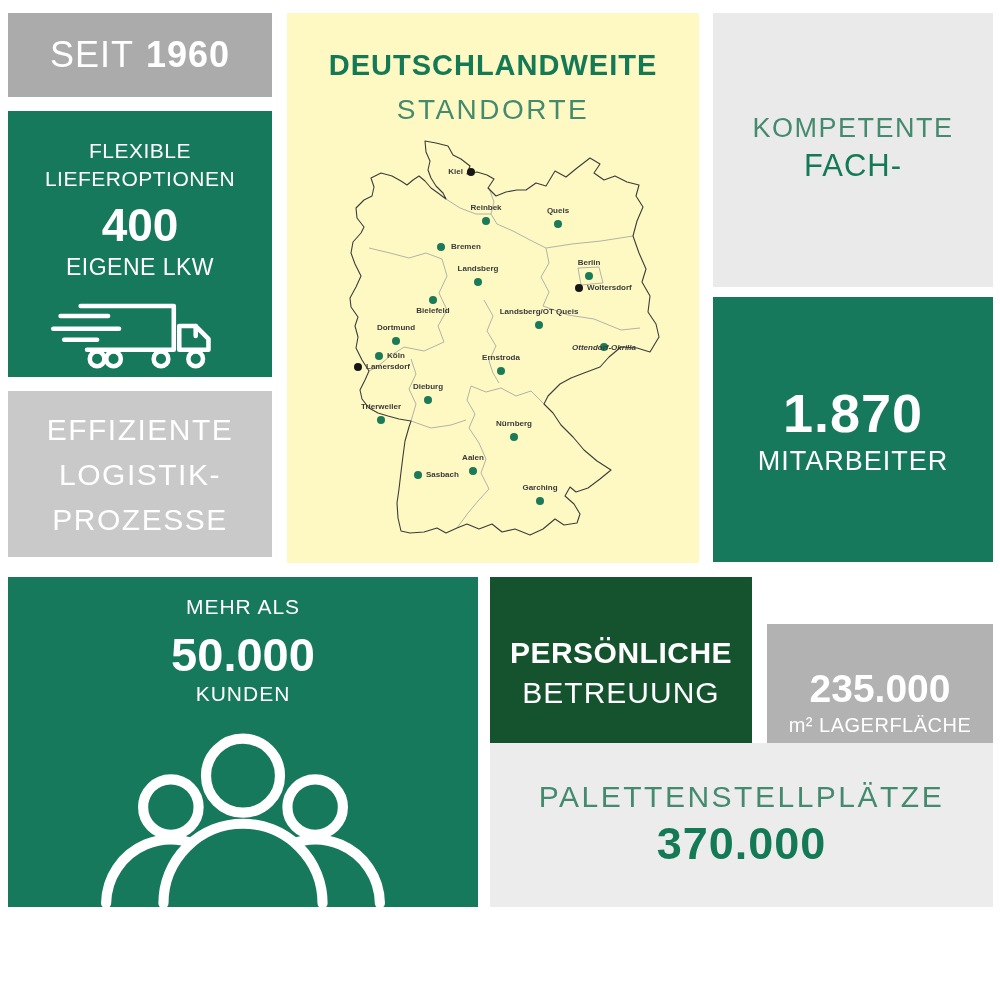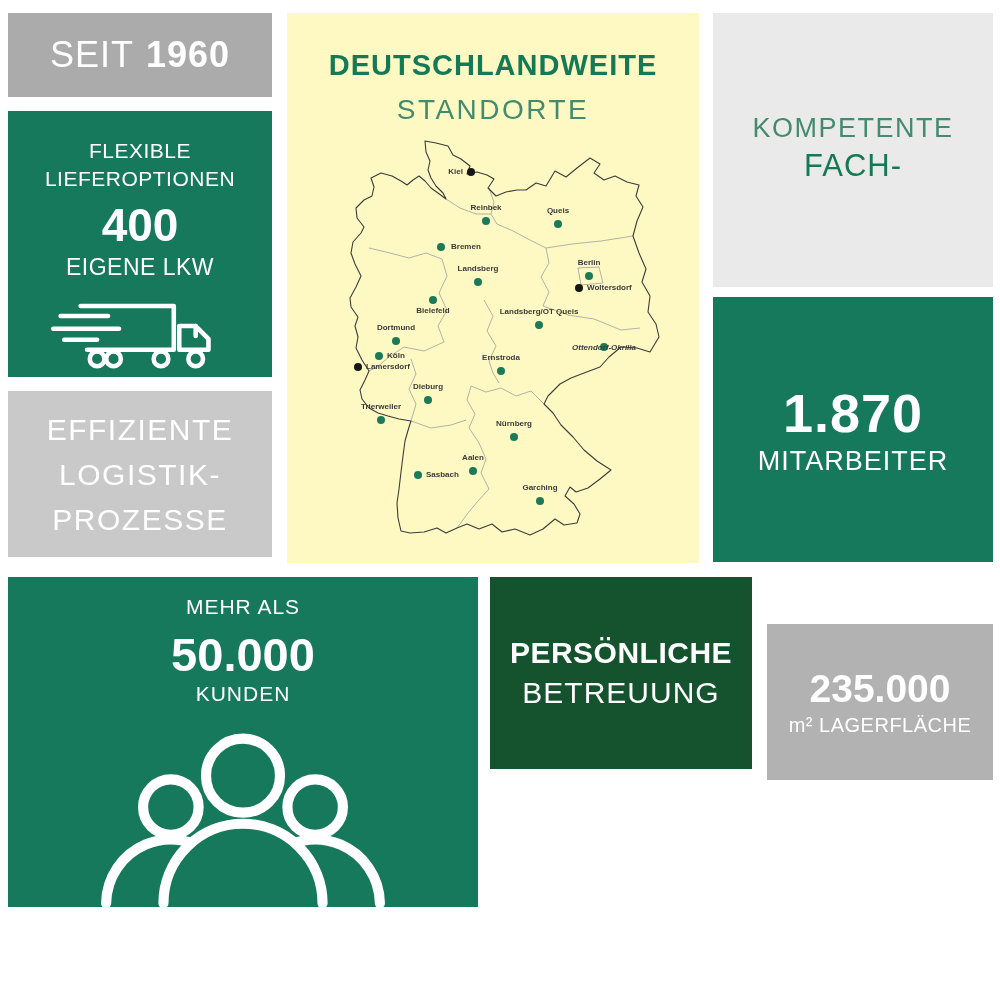--- a/index.html
+++ b/index.html
@@ -219,14 +219,18 @@
   <div class="tile" id="tile-betreuung">
     <div class="bb">PERSÖNLICHE</div>
     <div class="bl">BETREUUNG</div>
   </div>
 
   <div class="tile" id="tile-lager">
     <div class="value">235.000</div>
     <div class="label">m² LAGERFLÄCHE</div>
   </div>
 
+  <div class="tile" id="tile-paletten">
+    <div class="label">PALETTENSTELLPLÄTZE</div>
+    <div class="value">370.000</div>
+  </div>
 
 </div>
 
 </body></html>

